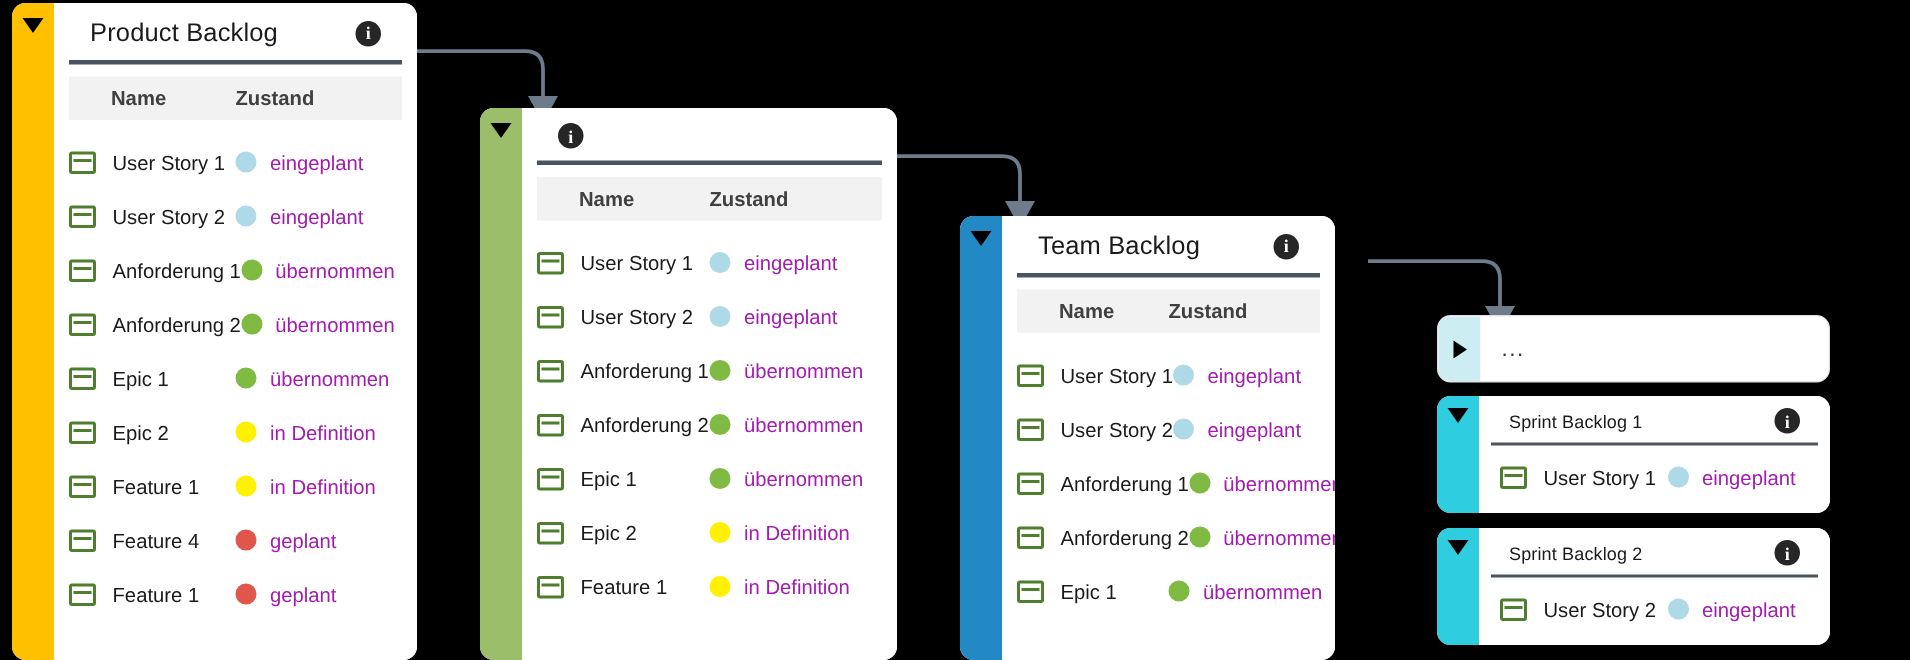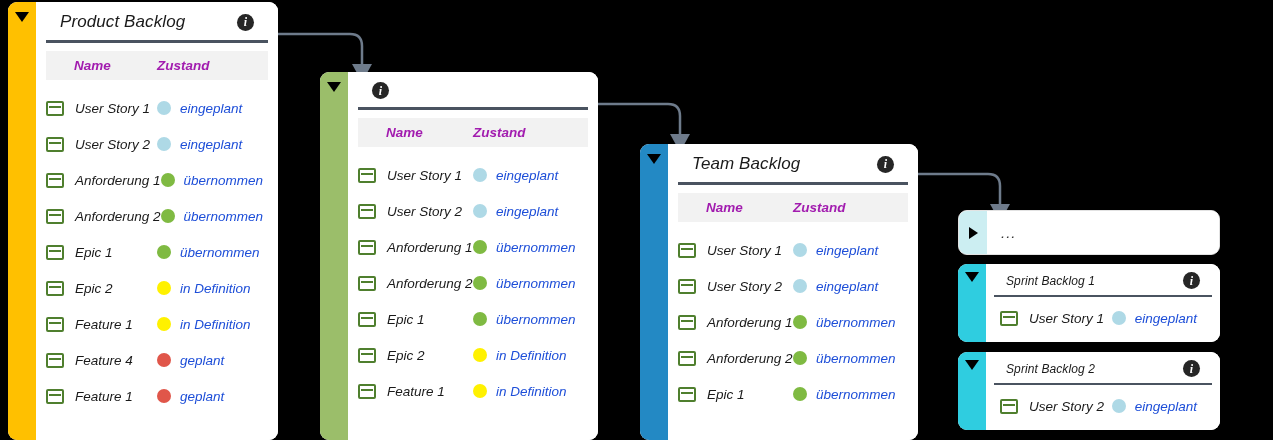--- a/index.html
+++ b/index.html
@@ -49,21 +49,20 @@
     border-top: 6px solid transparent;
     border-bottom: 6px solid transparent;
     border-left: 9px solid #000000;
   }
   .body {
     flex: 1 1 auto;
     background: #ffffff;
     display: flex;
     flex-direction: column;
     min-width: 0;
-    font-style: italic;
   }
 
   
   .phead {
     display: flex;
     align-items: center;
     justify-content: space-between;
     padding: 10px 14px 8px 14px;
     border-bottom: 3px solid #4a5360;
     margin: 0 10px;
@@ -94,21 +93,21 @@
     display: flex;
     background: #f2f2f2;
     padding: 7px 0;
     margin: 8px 10px 0 10px;
   }
   .cols .c-name { flex: 0 0 50%; padding-left: 28px; box-sizing: border-box; }
   .cols .c-state { flex: 1 1 auto; }
   .cols span {
     font-size: 13.5px;
     font-weight: bold;
-    color: #a21caf;
+    color: #404040;
   }
 
   
   .rows { padding: 10px 0 6px 0; margin: 0 10px; }
   .row {
     display: flex;
     align-items: center;
     height: 36px;
   }
   .row .c-name { flex: 0 0 50%; display: flex; align-items: center; box-sizing: border-box; }
@@ -137,21 +136,21 @@
     white-space: nowrap;
   }
   .dot {
     width: 14px; height: 14px;
     border-radius: 50%;
     flex: 0 0 14px;
     margin-right: 9px;
   }
   .state-label {
     font-size: 13.5px;
-    color: #1d4ed8;
+    color: #a21caf;
     white-space: nowrap;
   }
 
   
   .panel.compact .phead {
     padding: 8px 12px 6px 12px;
     border-bottom: 2px solid #4a5360;
     margin: 0 8px;
   }
   .panel.compact .ptitle { font-size: 12px; }
@@ -384,21 +383,21 @@
           </div>
         <div class="c-state">
             <span class="dot" style="background:#FFF100"></span>
           <span class="state-label">in Definition</span>
           </div>
       </div>
     </div>
   </div>
 </div>
 
-<div class="panel" style="left:640px; top:144px; width:278px; height:296px;">
+<div class="panel" style="left:640px; top:144px; width:250px; height:296px;">
   <div class="accent" style="background:#2389C4;">
     <span class="tri-down"></span>
   </div>
   <div class="body">
     <div class="phead">
       <span class="ptitle">Team Backlog</span>
       <span class="info-icon">i</span>
     </div>
     <div class="cols">
       <span class="c-name">Name</span>

